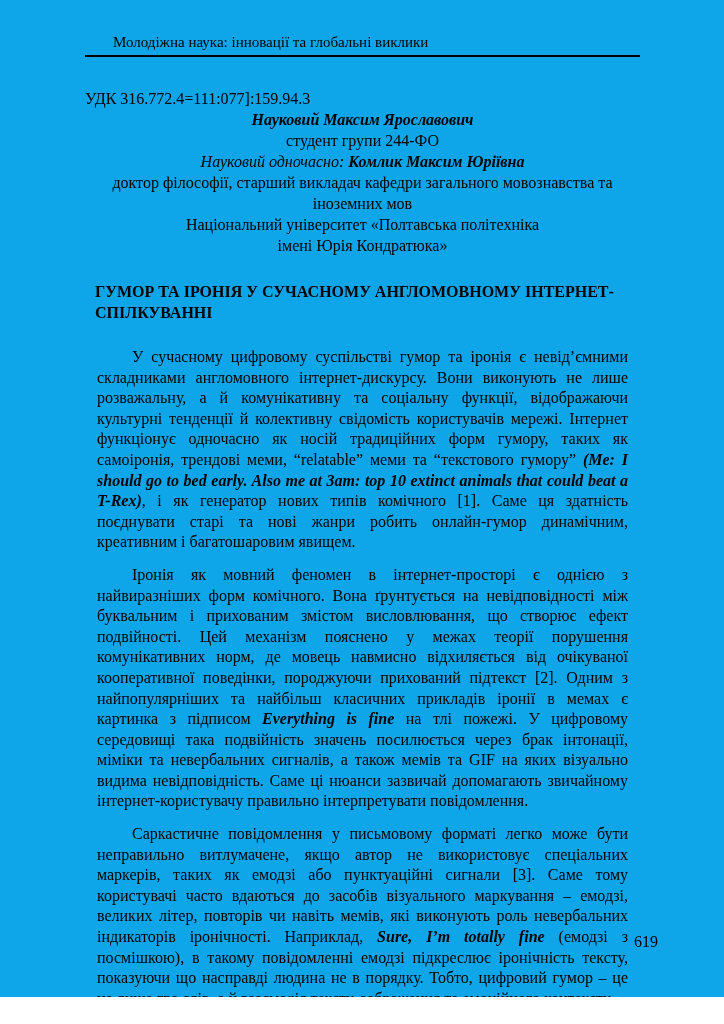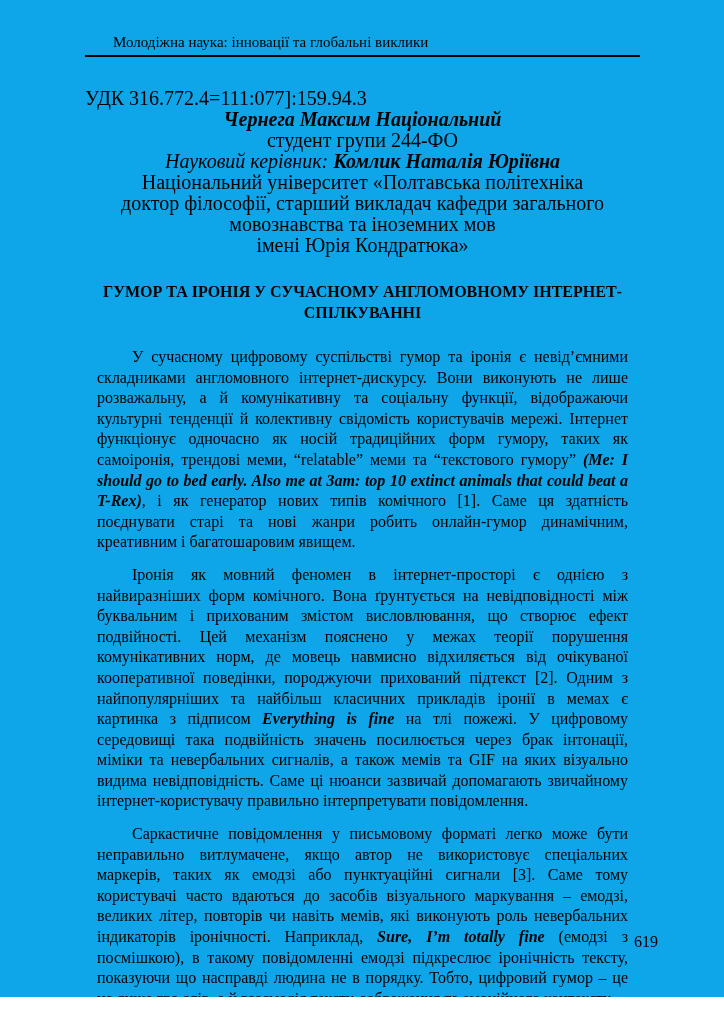--- a/index.html
+++ b/index.html
@@ -20,31 +20,31 @@
   .running-header {
     font-size: 15px;
     line-height: 19px;
     padding-left: 28px;
   }
   .header-rule {
     border: none;
     border-top: 2px solid #000000;
     margin: 3px 0 0 0;
   }
-  .meta { margin-top: 31px; font-size: 20px; line-height: 21px; }
+  .meta { margin-top: 31px; font-size: 16px; line-height: 21px; }
   .udc { text-align: left; }
   .center { text-align: center; }
   .bi { font-weight: bold; font-style: italic; }
   .it { font-style: italic; }
   .title {
     margin: 25px 10px 0 10px;
     font-size: 16px;
     line-height: 21px;
     font-weight: bold;
-    text-align: center;
+    text-align: left;
   }
   .body-text-block { margin-top: 24px; }
   .body-text-block p {
     margin: 12px;
     font-size: 16px;
     line-height: 20.6px;
     text-align: justify;
     text-indent: 35px;
   }
   .page-number {
@@ -59,25 +59,25 @@
 
 <div class="page">
 
   <header>
     <div class="running-header">Молодіжна наука: інновації та глобальні виклики</div>
     <hr class="header-rule">
   </header>
 
   <section class="meta">
     <div class="udc">УДК 316.772.4=111:077]:159.94.3</div>
-    <div class="center bi">Чернега Максим Національний</div>
+    <div class="center bi">Науковий Максим Ярославович</div>
     <div class="center">студент групи 244-ФО</div>
-    <div class="center"><span class="it">Науковий керівник: </span><span class="bi">Комлик Наталія Юріївна</span></div>
+    <div class="center"><span class="it">Науковий одночасно: </span><span class="bi">Комлик Максим Юріївна</span></div>
+    <div class="center">доктор філософії, старший викладач кафедри загального мовознавства та іноземних мов</div>
     <div class="center">Національний університет «Полтавська політехніка</div>
-    <div class="center">доктор філософії, старший викладач кафедри загального мовознавства та іноземних мов</div>
     <div class="center">імені Юрія Кондратюка»</div>
   </section>
 
   <h1 class="title">ГУМОР ТА ІРОНІЯ У СУЧАСНОМУ АНГЛОМОВНОМУ ІНТЕРНЕТ-СПІЛКУВАННІ</h1>
 
   <main class="body-text-block">
 
   <p><span>У сучасному цифровому суспільстві гумор та іронія є невід’ємними складниками англомовного інтернет-дискурсу. Вони виконують не лише розважальну, а й комунікативну та соціальну функції, відображаючи культурні тенденції й колективну свідомість користувачів мережі. Інтернет функціонує одночасно як носій традиційних форм гумору, таких як самоіронія, трендові меми, “relatable” меми та “текстового гумору” </span><span class="bi">(Me: I should go to bed early. Also me at 3am: top 10 extinct animals that could beat a T-Rex)</span><span>, і як генератор нових типів комічного [1]. Саме ця здатність поєднувати старі та нові жанри робить онлайн-гумор динамічним, креативним і багатошаровим явищем.</span></p>
       <p><span>Іронія як мовний феномен в інтернет-просторі є однією з найвиразніших форм комічного. Вона ґрунтується на невідповідності між буквальним і прихованим змістом висловлювання, що створює ефект подвійності. Цей механізм пояснено у межах теорії порушення комунікативних норм, де мовець навмисно відхиляється від очікуваної кооперативної поведінки, породжуючи прихований підтекст [2]. Одним з найпопулярніших та найбільш класичних прикладів іронії в мемах є картинка з підписом </span><span class="bi">Everything is fine</span><span> на тлі пожежі. У цифровому середовищі така подвійність значень посилюється через брак інтонації, міміки та невербальних сигналів, а також мемів та GIF на яких візуально видима невідповідність. Саме ці нюанси зазвичай допомагають звичайному інтернет-користувачу правильно інтерпретувати повідомлення.</span></p>
       <p><span>Саркастичне повідомлення у письмовому форматі легко може бути неправильно витлумачене, якщо автор не використовує спеціальних маркерів, таких як емодзі або пунктуаційні сигнали [3]. Саме тому користувачі часто вдаються до засобів візуального маркування – емодзі, великих літер, повторів чи навіть мемів, які виконують роль невербальних індикаторів іронічності. Наприклад, </span><span class="bi">Sure, I’m totally fine</span><span> (емодзі з посмішкою), в такому повідомленні емодзі підкреслює іронічність тексту, показуючи що насправді людина не в порядку. Тобто, цифровий гумор – це не лише гра слів, а й взаємодія тексту, зображення та емоційного контексту.</span></p>

